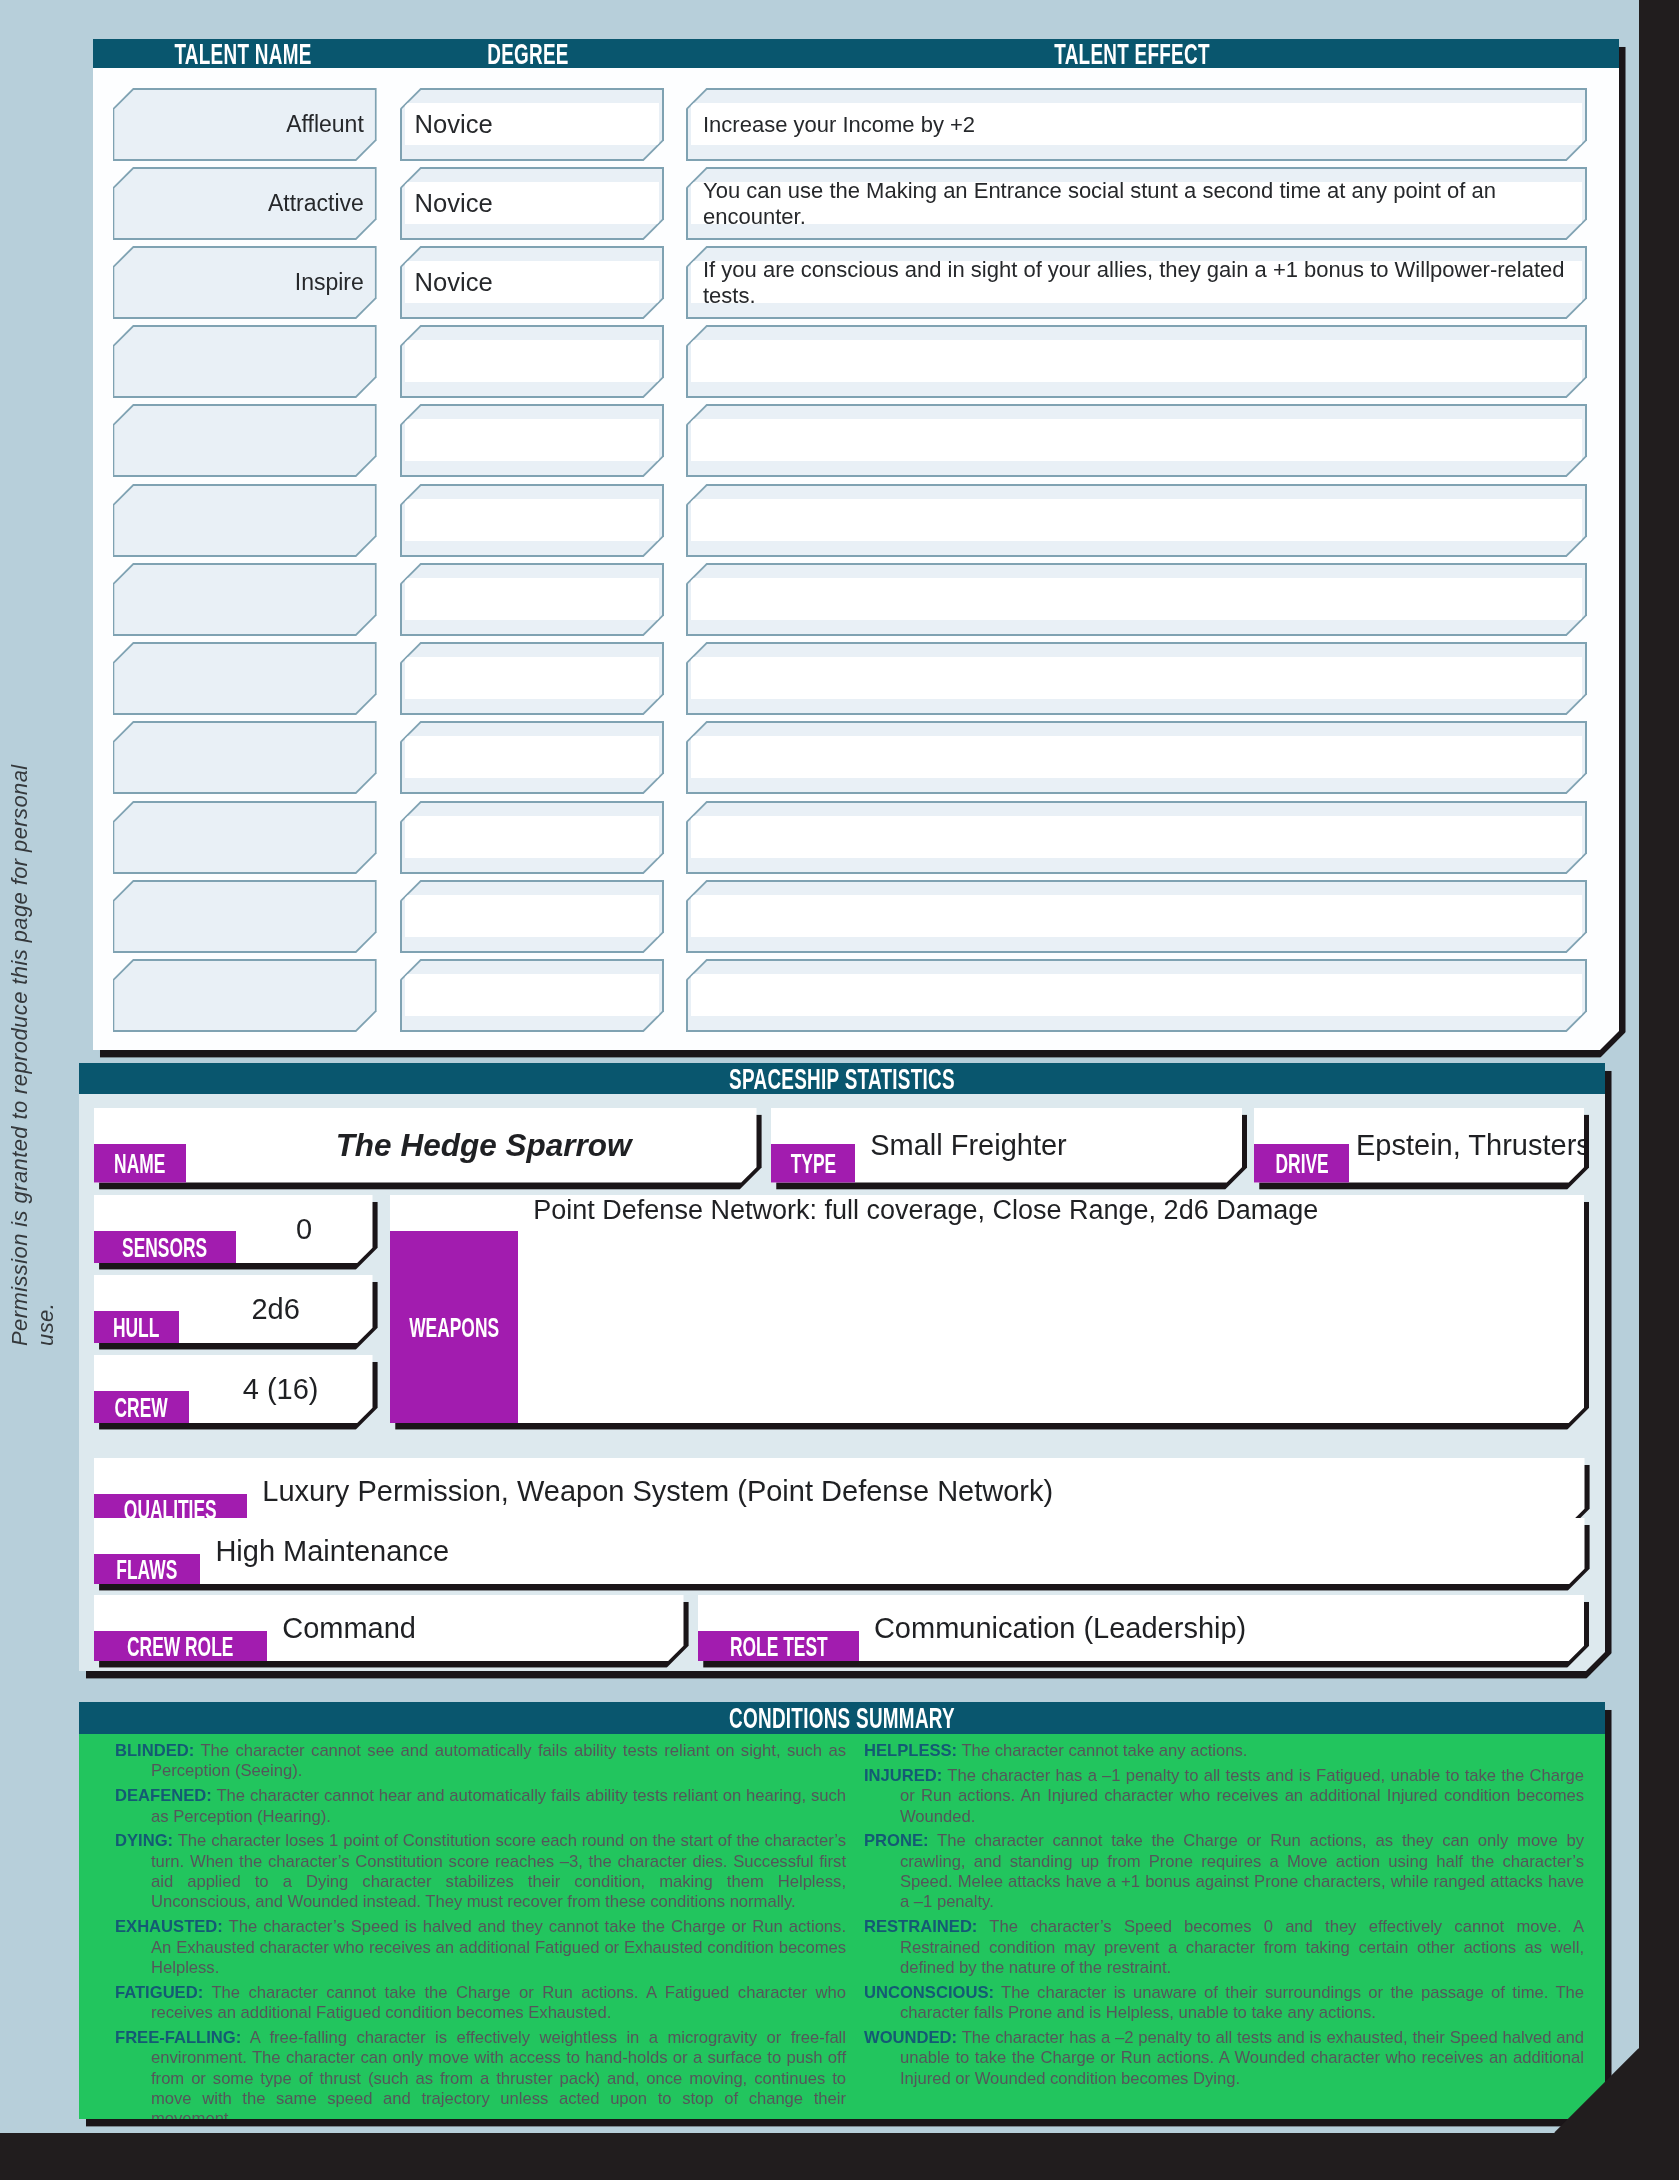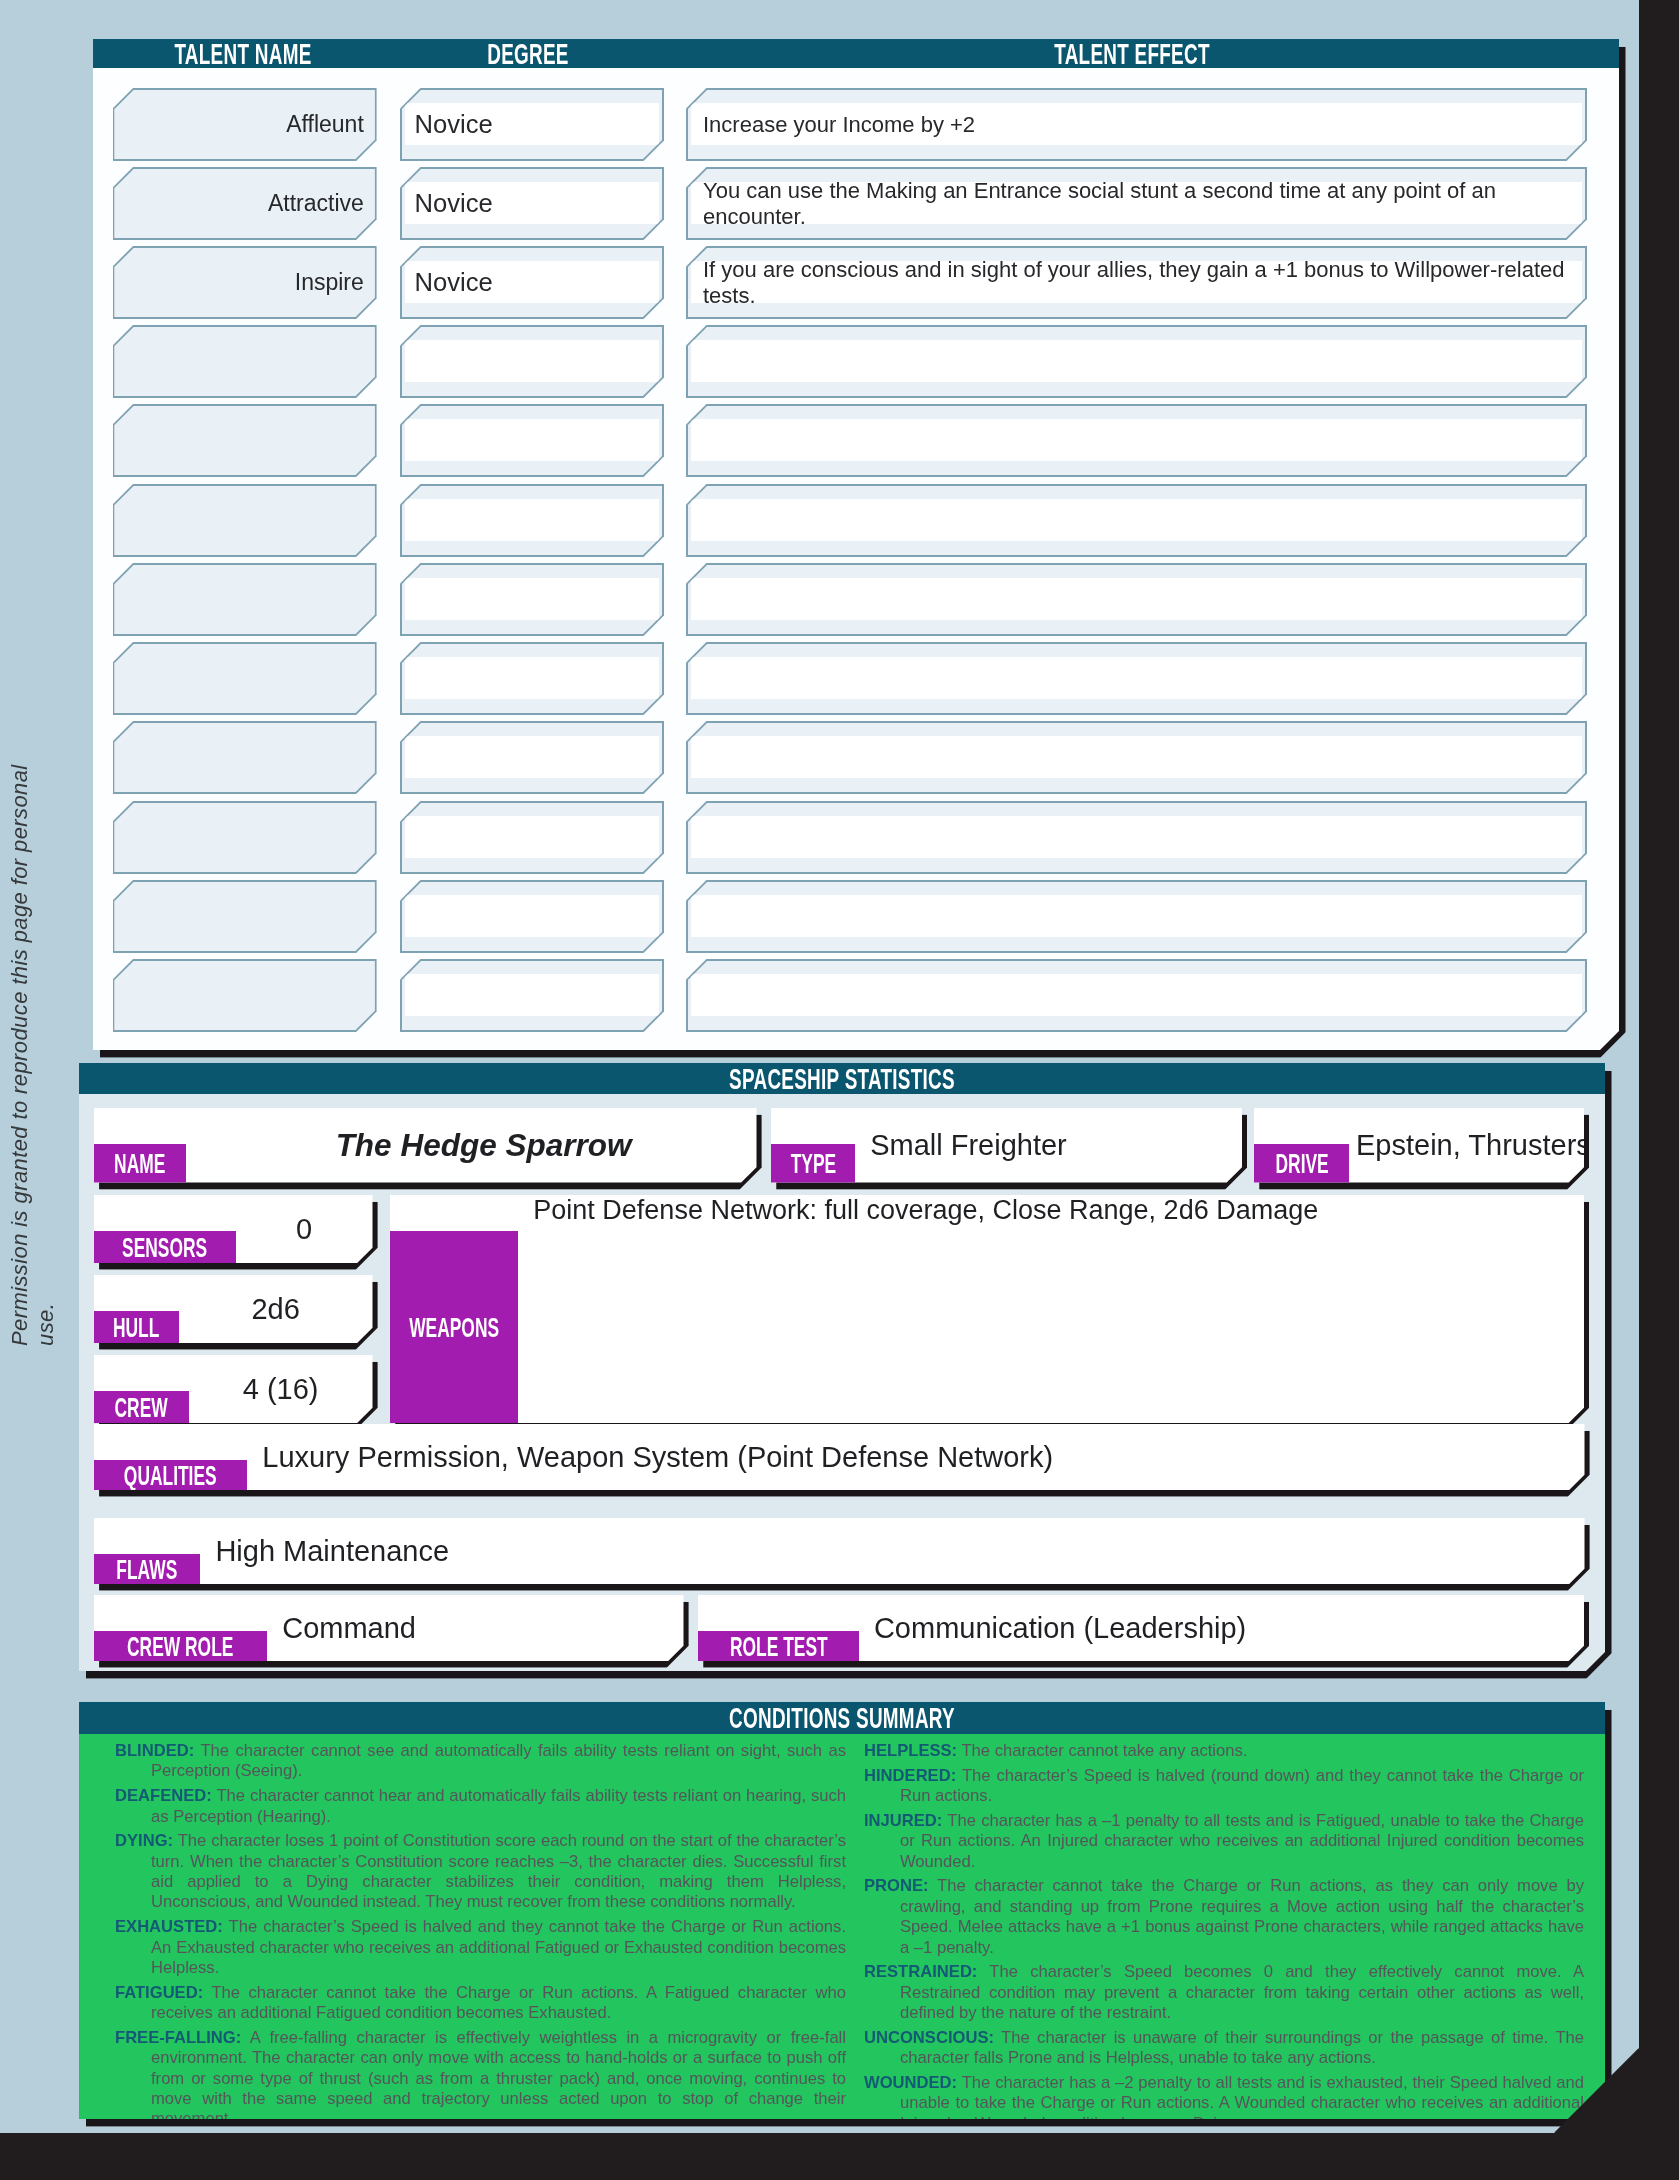--- a/index.html
+++ b/index.html
@@ -405,21 +405,21 @@
       <div class="sfield" style="left:311px; top:101px; width:1194px; height:228px;">
         <div class="f-shadow"></div>
         <div class="f-face">
           <div class="f-label" style="width:128px;">
               <span>WEAPONS</span>
             </div>
           <div class="f-value topleft" style="font-size:27px;">Point Defense Network: full coverage, Close Range, 2d6 Damage</div>
         </div>
       </div>
 
-      <div class="sfield" style="left:14.5px; top:330px; width:1491px; height:66px;">
+      <div class="sfield" style="left:14.5px; top:364px; width:1491px; height:66px;">
         <div class="f-shadow"></div>
         <div class="f-face">
           <div class="f-label">
               <span>QUALITIES</span>
             </div>
           <div class="f-value">Luxury Permission, Weapon System (Point Defense Network)</div>
         </div>
       </div>
 
       <div class="sfield" style="left:14.5px; top:424px; width:1491px; height:66px;">
@@ -467,21 +467,20 @@
       <p class="cond"><span class="term">BLINDED:</span> <span>The character cannot see and automatically fails ability tests reliant on sight, such as Perception (Seeing).</span></p>
       <p class="cond"><span class="term">DEAFENED:</span> <span>The character cannot hear and automatically fails ability tests reliant on hearing, such as Perception (Hearing).</span></p>
       <p class="cond"><span class="term">DYING:</span> <span>The character loses 1 point of Constitution score each round on the start of the character’s turn. When the character’s Constitution score reaches –3, the character dies. Successful first aid applied to a Dying character stabilizes their condition, making them Helpless, Unconscious, and Wounded instead. They must recover from these conditions normally.</span></p>
       <p class="cond"><span class="term">EXHAUSTED:</span> <span>The character’s Speed is halved and they cannot take the Charge or Run actions. An Exhausted character who receives an additional Fatigued or Exhausted condition becomes Helpless.</span></p>
       <p class="cond"><span class="term">FATIGUED:</span> <span>The character cannot take the Charge or Run actions. A Fatigued character who receives an additional Fatigued condition becomes Exhausted.</span></p>
       <p class="cond"><span class="term">FREE-FALLING:</span> <span>A free-falling character is effectively weightless in a microgravity or free-fall environment. The character can only move with access to hand-holds or a surface to push off from or some type of thrust (such as from a thruster pack) and, once moving, continues to move with the same speed and trajectory unless acted upon to stop of change their movement.</span></p>
     </div>
 
     <div class="cond-col" style="left:785px; width:720px;">
       <p class="cond"><span class="term">HELPLESS:</span> <span>The character cannot take any actions.</span></p>
-      <p class="cond"><span class="term">HINDERED:</span> <span>The character’s Speed is halved (round down) and they cannot take the Charge or Run actions.</span></p>
       <p class="cond"><span class="term">INJURED:</span> <span>The character has a –1 penalty to all tests and is Fatigued, unable to take the Charge or Run actions. An Injured character who receives an additional Injured condition becomes Wounded.</span></p>
       <p class="cond"><span class="term">PRONE:</span> <span>The character cannot take the Charge or Run actions, as they can only move by crawling, and standing up from Prone requires a Move action using half the character’s Speed. Melee attacks have a +1 bonus against Prone characters, while ranged attacks have a –1 penalty.</span></p>
       <p class="cond"><span class="term">RESTRAINED:</span> <span>The character’s Speed becomes 0 and they effectively cannot move. A Restrained condition may prevent a character from taking certain other actions as well, defined by the nature of the restraint.</span></p>
       <p class="cond"><span class="term">UNCONSCIOUS:</span> <span>The character is unaware of their surroundings or the passage of time. The character falls Prone and is Helpless, unable to take any actions.</span></p>
       <p class="cond"><span class="term">WOUNDED:</span> <span>The character has a –2 penalty to all tests and is exhausted, their Speed halved and unable to take the Charge or Run actions. A Wounded character who receives an additional Injured or Wounded condition becomes Dying.</span></p>
     </div>
   </div>
 </div>
 
 

